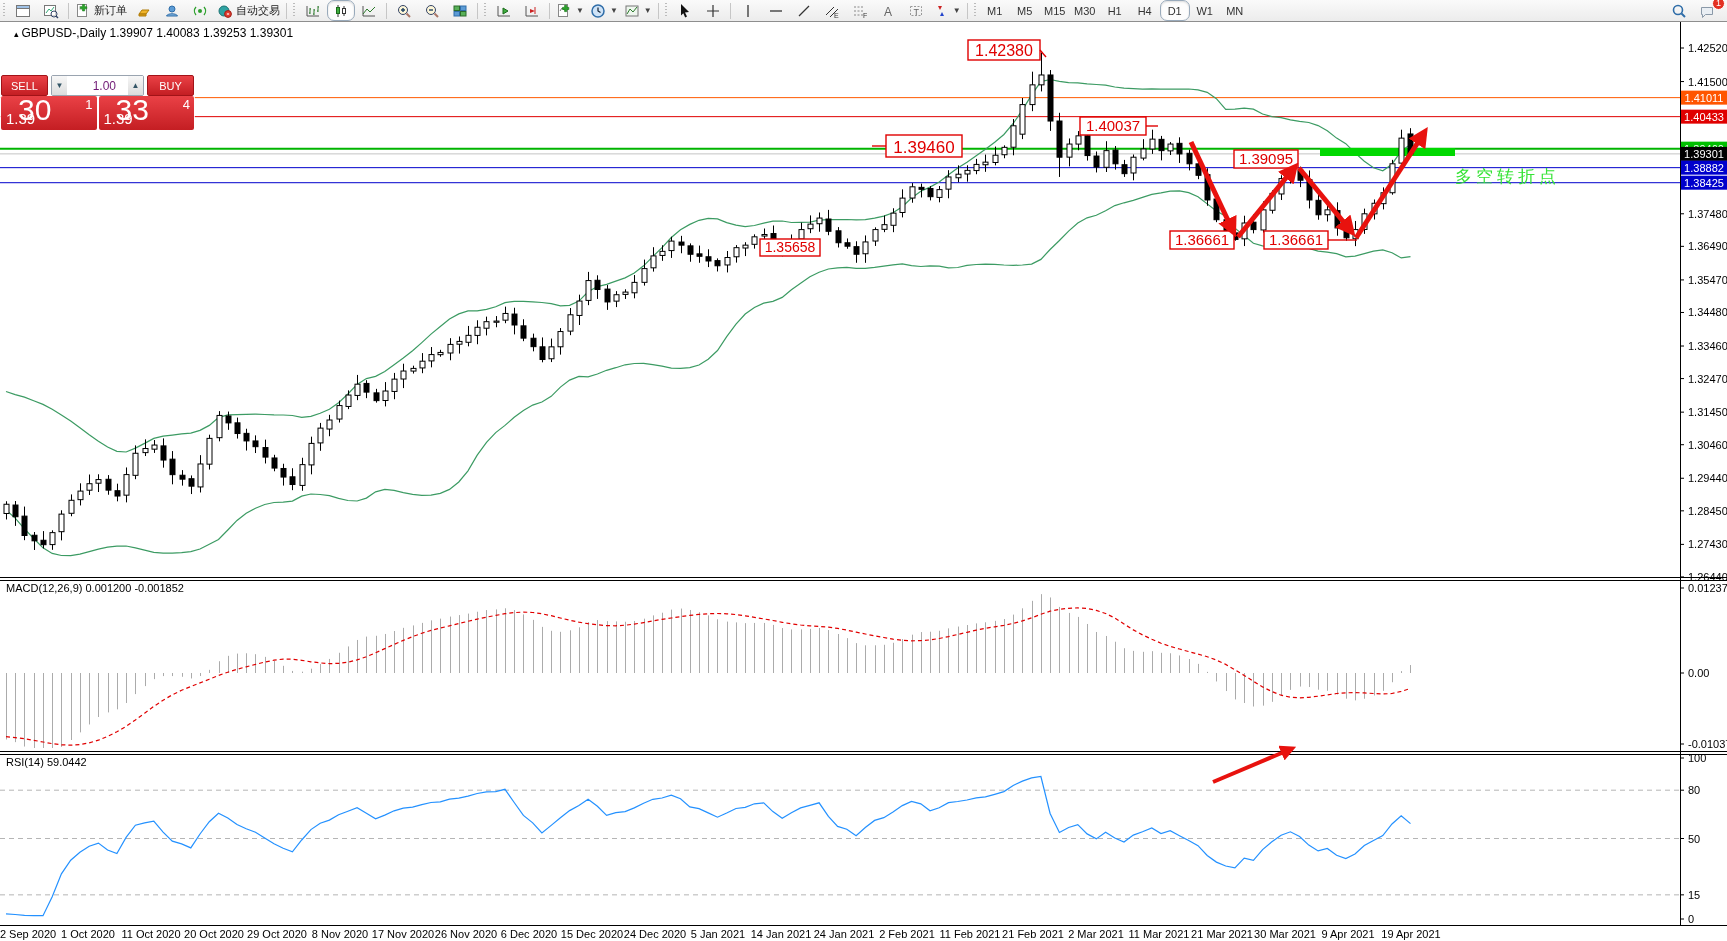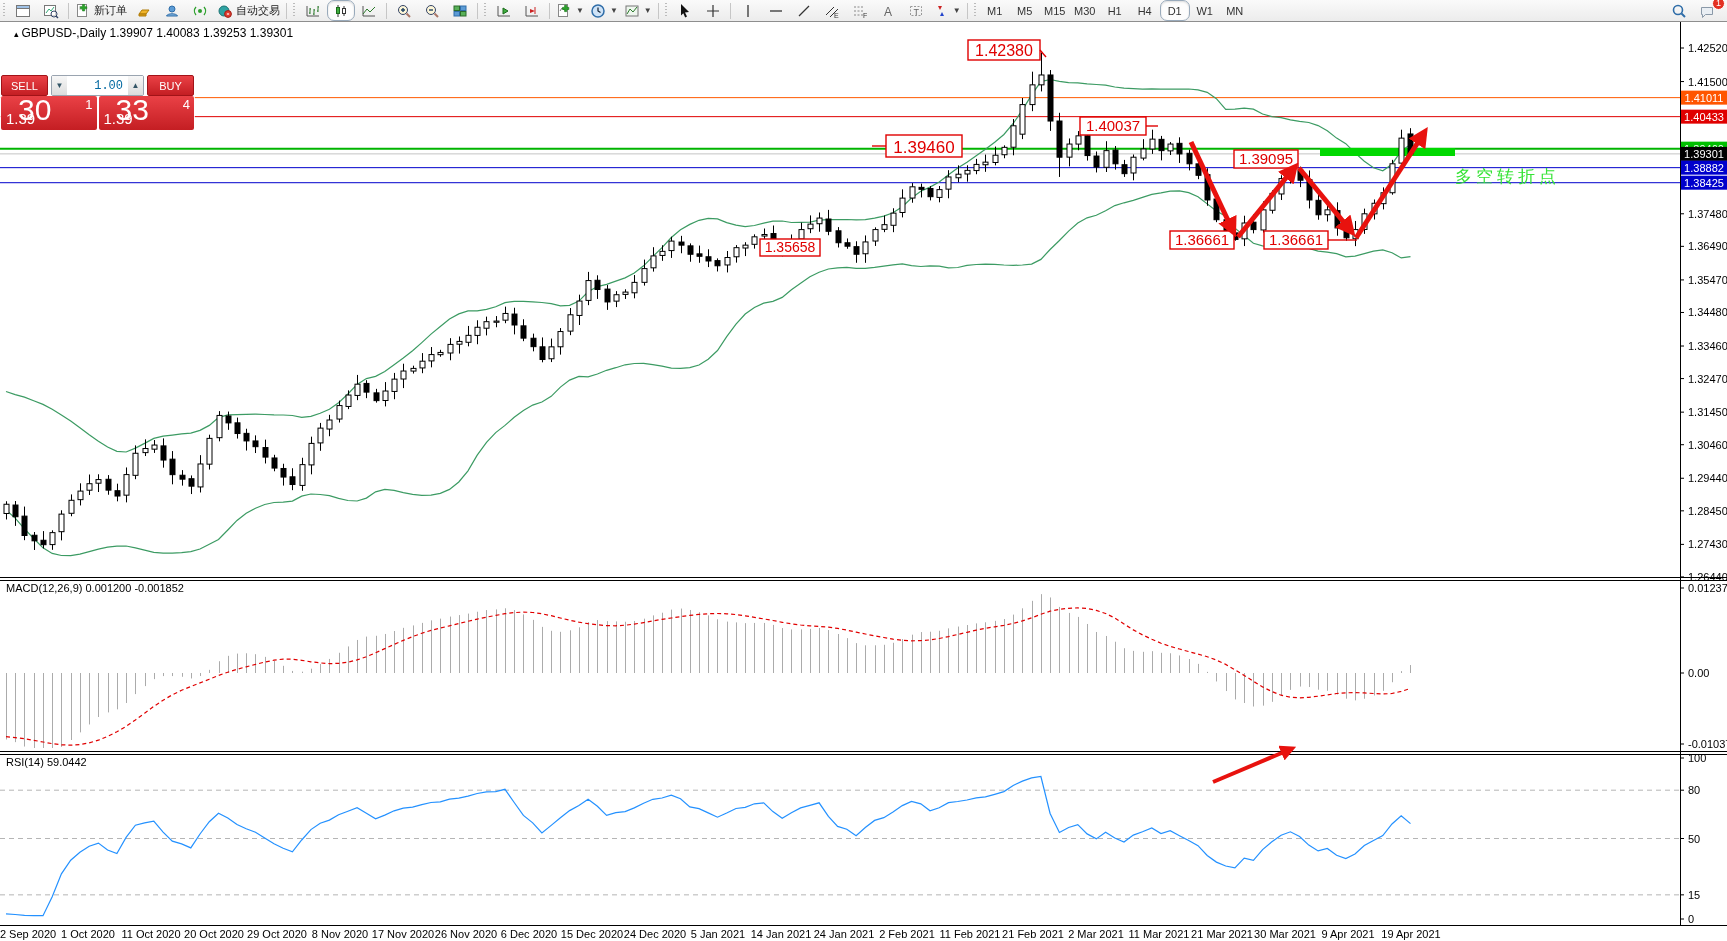--- a/index.html
+++ b/index.html
@@ -29,22 +29,22 @@
   
   #trade-panel{position:absolute;left:1px;top:43px;width:193px;height:55px;z-index:25;
     background:#fff;border-radius:3px;box-shadow:0 0 0 1px #ffffffcc;margin-top:32px;}
   .redgrad{background:linear-gradient(#ea4146,#c41e23);color:#fff;}
   #tp-row1{position:absolute;left:0;top:0;width:193px;height:19px;display:flex;gap:3px;}
   #sell-btn,#buy-btn{width:45px;height:19px;display:flex;align-items:center;justify-content:center;
     font-size:11px;border-radius:2px;border:1px solid #a21318;}
   #vol-wrap{flex:1;display:flex;height:19px;border:1px solid #9aa4b0;border-radius:2px;background:#fff;}
   .spin{width:15px;background:linear-gradient(#f7f7f7,#dcdcdc);color:#356;font-size:8px;
     display:flex;align-items:center;justify-content:center;}
-  #vol-value{flex:1;display:flex;align-items:center;justify-content:flex-end;padding-right:5px;
-    font-size:12px;color:#0369a1;font-family:Liberation Mono, monospace;}
+  #vol-value{flex:1;display:flex;align-items:center;justify-content:flex-end;padding-right:12px;
+    font-size:12px;color:#701a75;}
   #tp-row2{position:absolute;left:0;top:21px;width:193px;height:34px;display:flex;gap:2px;}
   .quote{position:relative;flex:1;border-radius:2px;}
   .q-small{position:absolute;left:5px;bottom:3px;font-size:15px;}
   .q-big{position:absolute;left:17px;top:-3px;font-size:30px;}
   .q-sup{position:absolute;right:4px;top:1px;font-size:13px;}
   #chart-svg{position:absolute;left:0;top:0;z-index:5;}
   text{font-family:"Liberation Sans",sans-serif;}
 </style>
 </head>
 <body>

